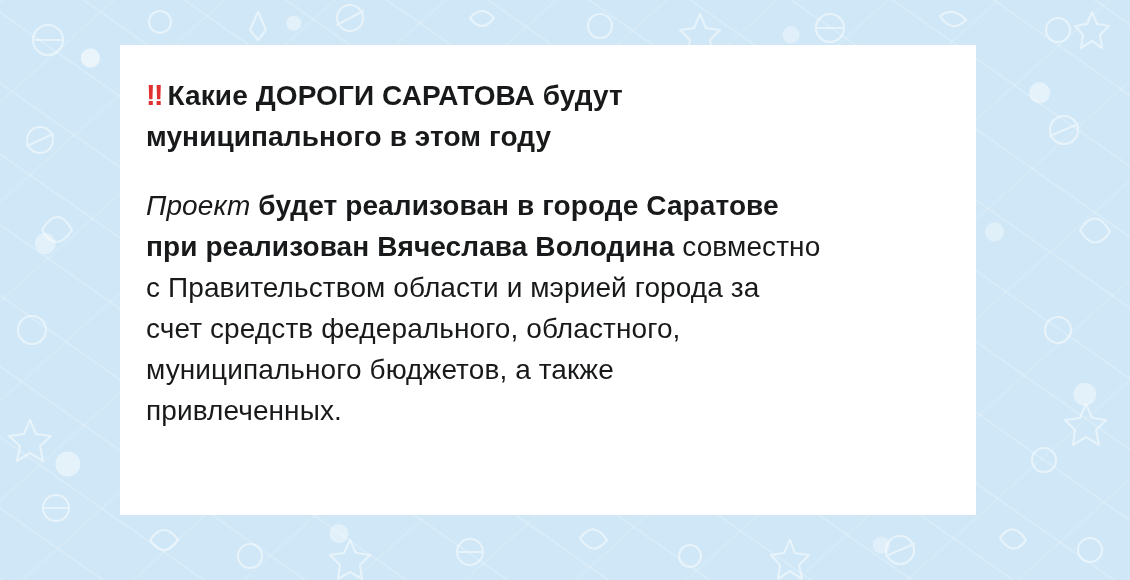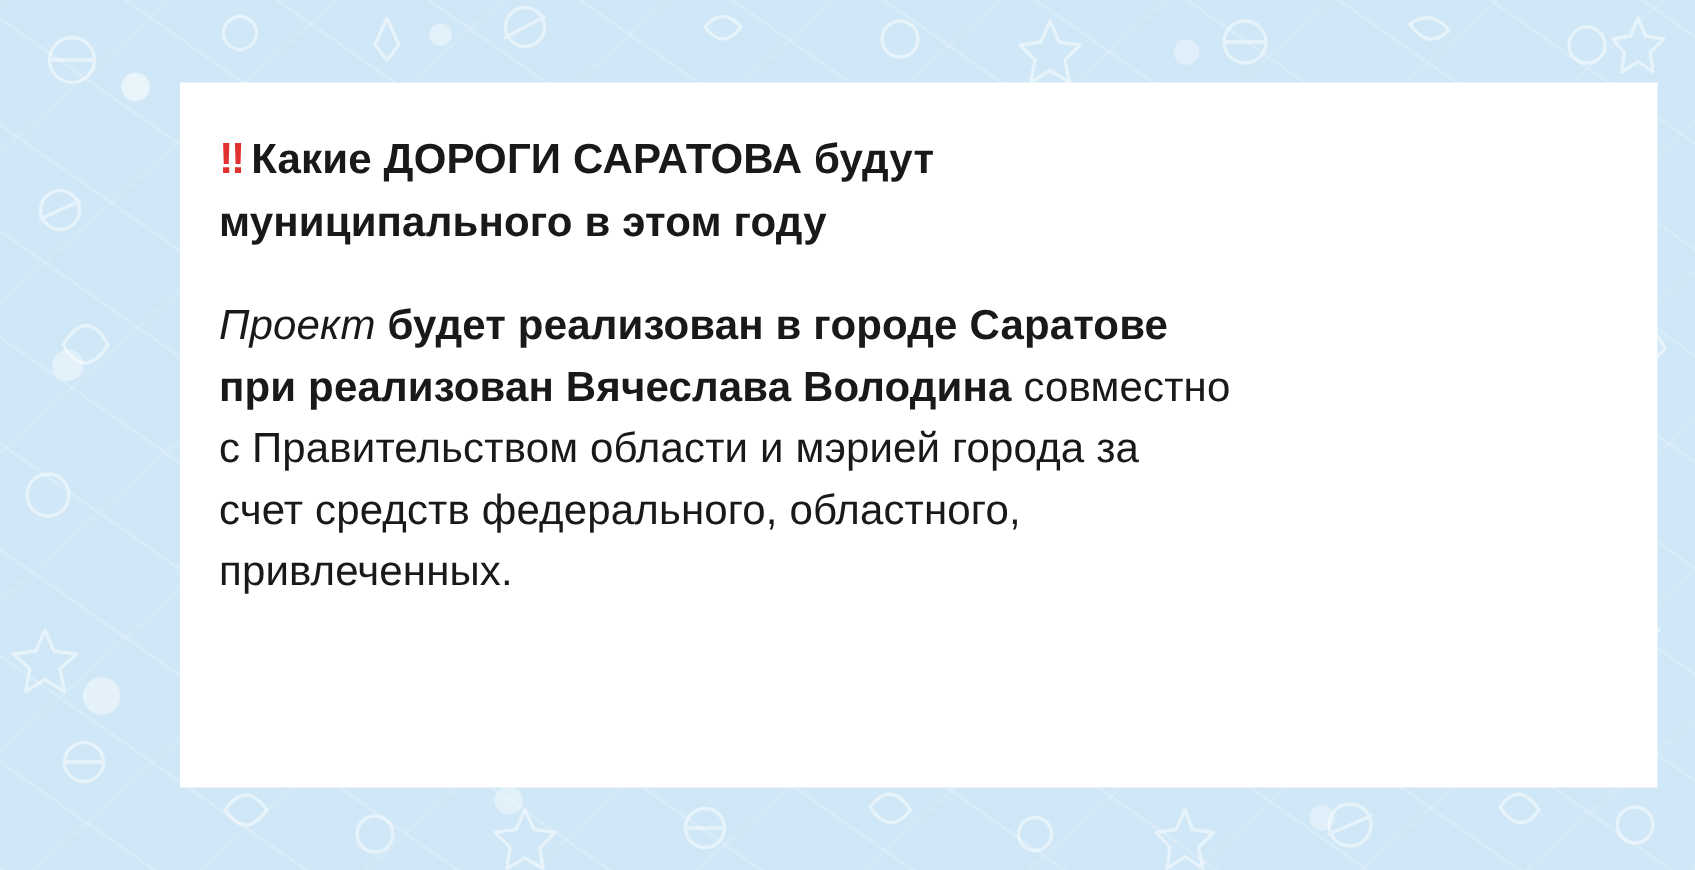--- a/index.html
+++ b/index.html
@@ -59,22 +59,22 @@
     position: absolute;
     inset: 0;
     pointer-events: none;
     opacity: .55;
   }
 
   
   .card {
     position: absolute;
     left: 120px;
-    top: 55px;
-    width: 985px;
+    top: 45px;
+    width: 856px;
     height: 470px;
     background: #ffffff;
     box-sizing: border-box;
     padding: 30px 26px 18px 26px;
     overflow: hidden;
   }
 
   .msg-line {
     color: #18191a;
     font-size: 28px;
@@ -185,20 +185,23 @@
     </div>
 
     <div class="msg-line">
       <span class="underline">с Правительством области и мэрией города за</span>
     </div>
 
     <div class="msg-line">
       <span class="underline">счет средств федерального, областного,</span>
     </div>
 
+    <div class="msg-line">
+      <span class="underline">муниципального бюджетов, а также</span>
+    </div>
 
     <div class="msg-line">
       <span class="underline">привлеченных.</span>
     </div>
 
   </div>
 
   <div class="bottom-strip"></div>
 </div>
 

